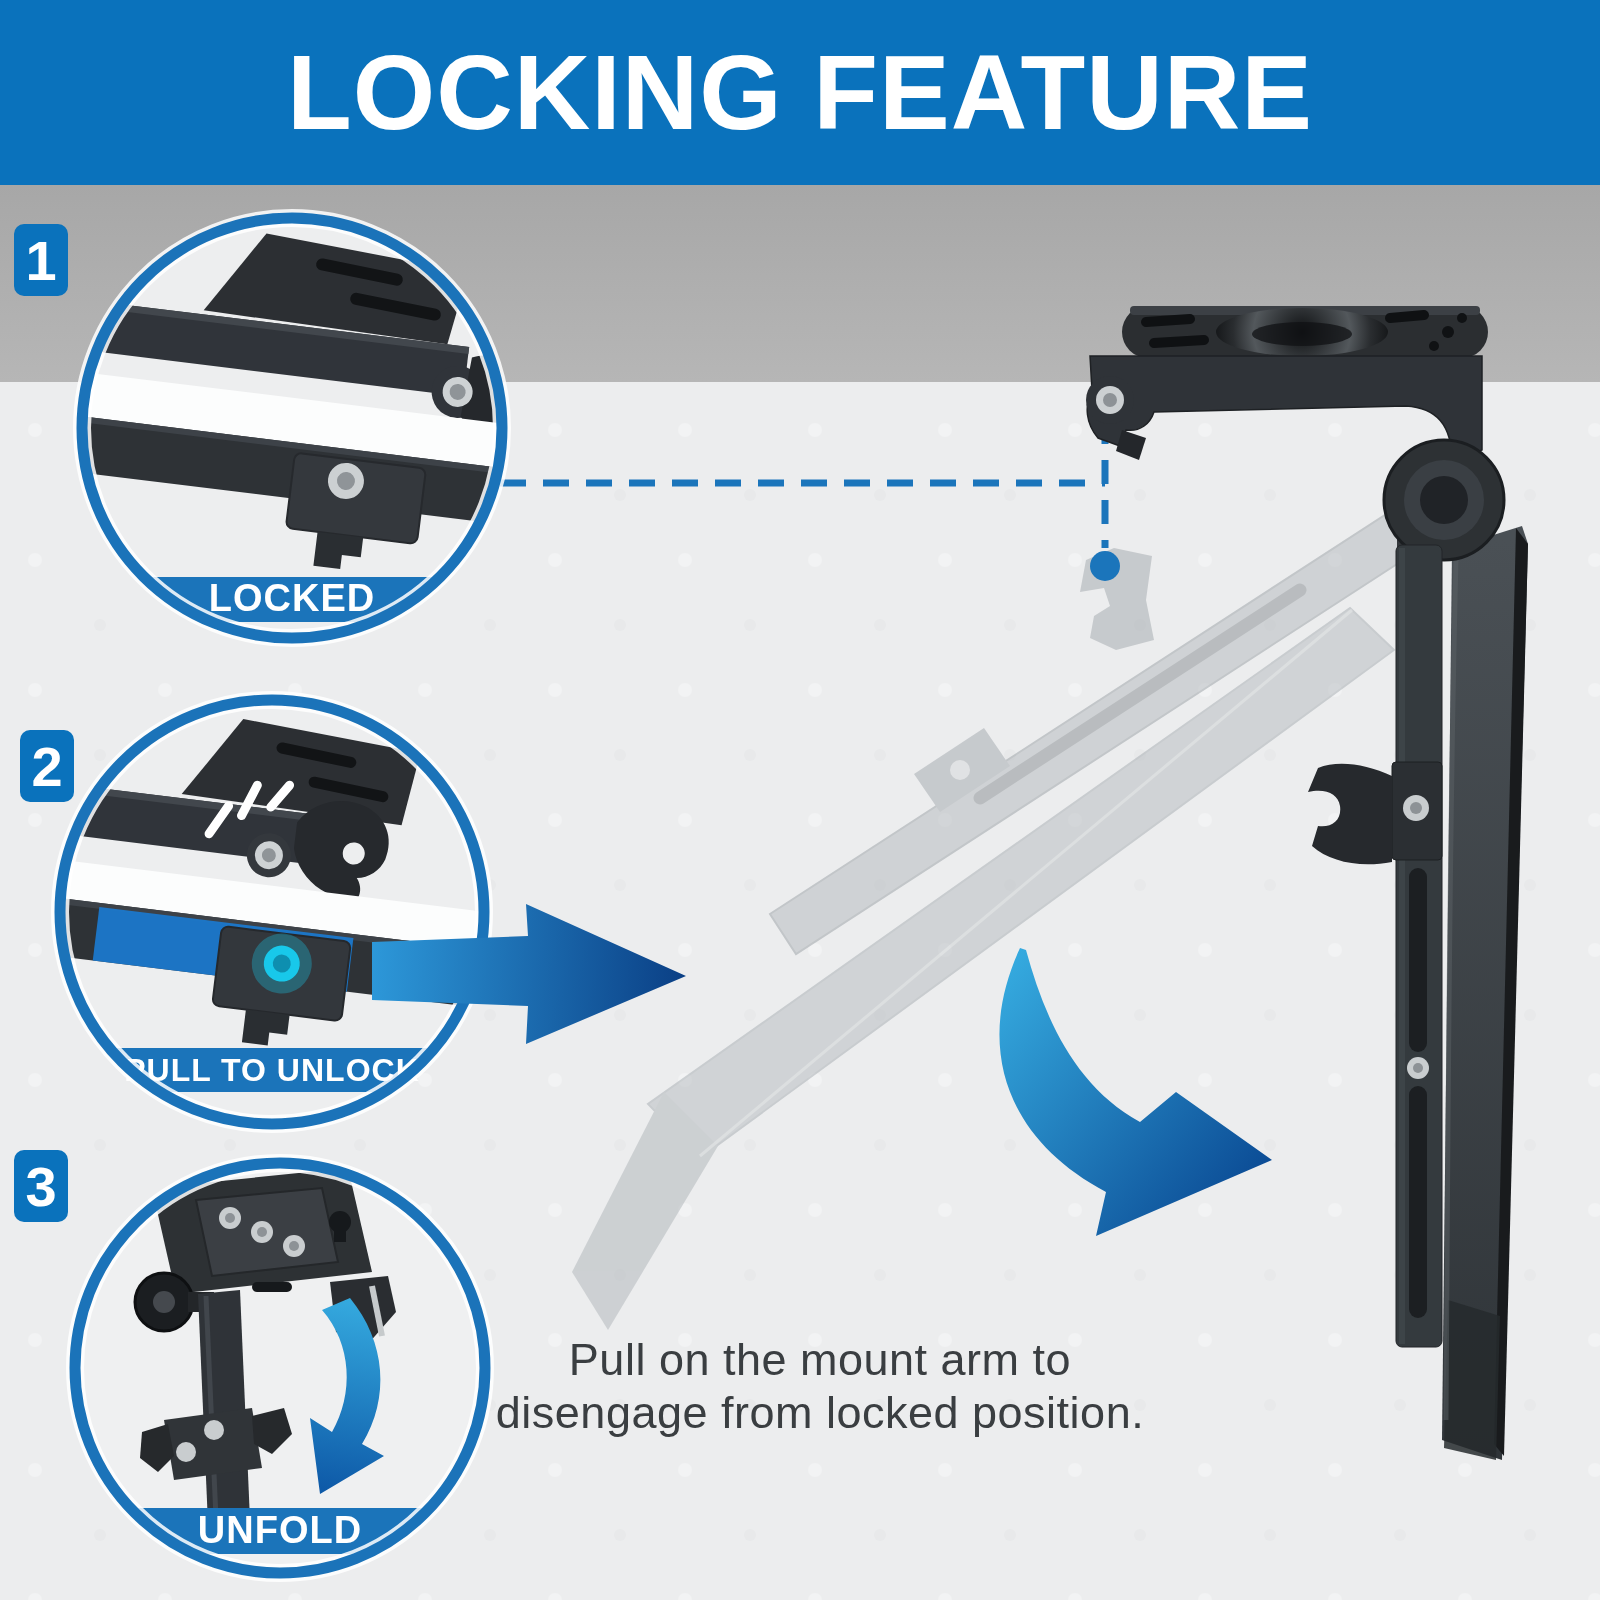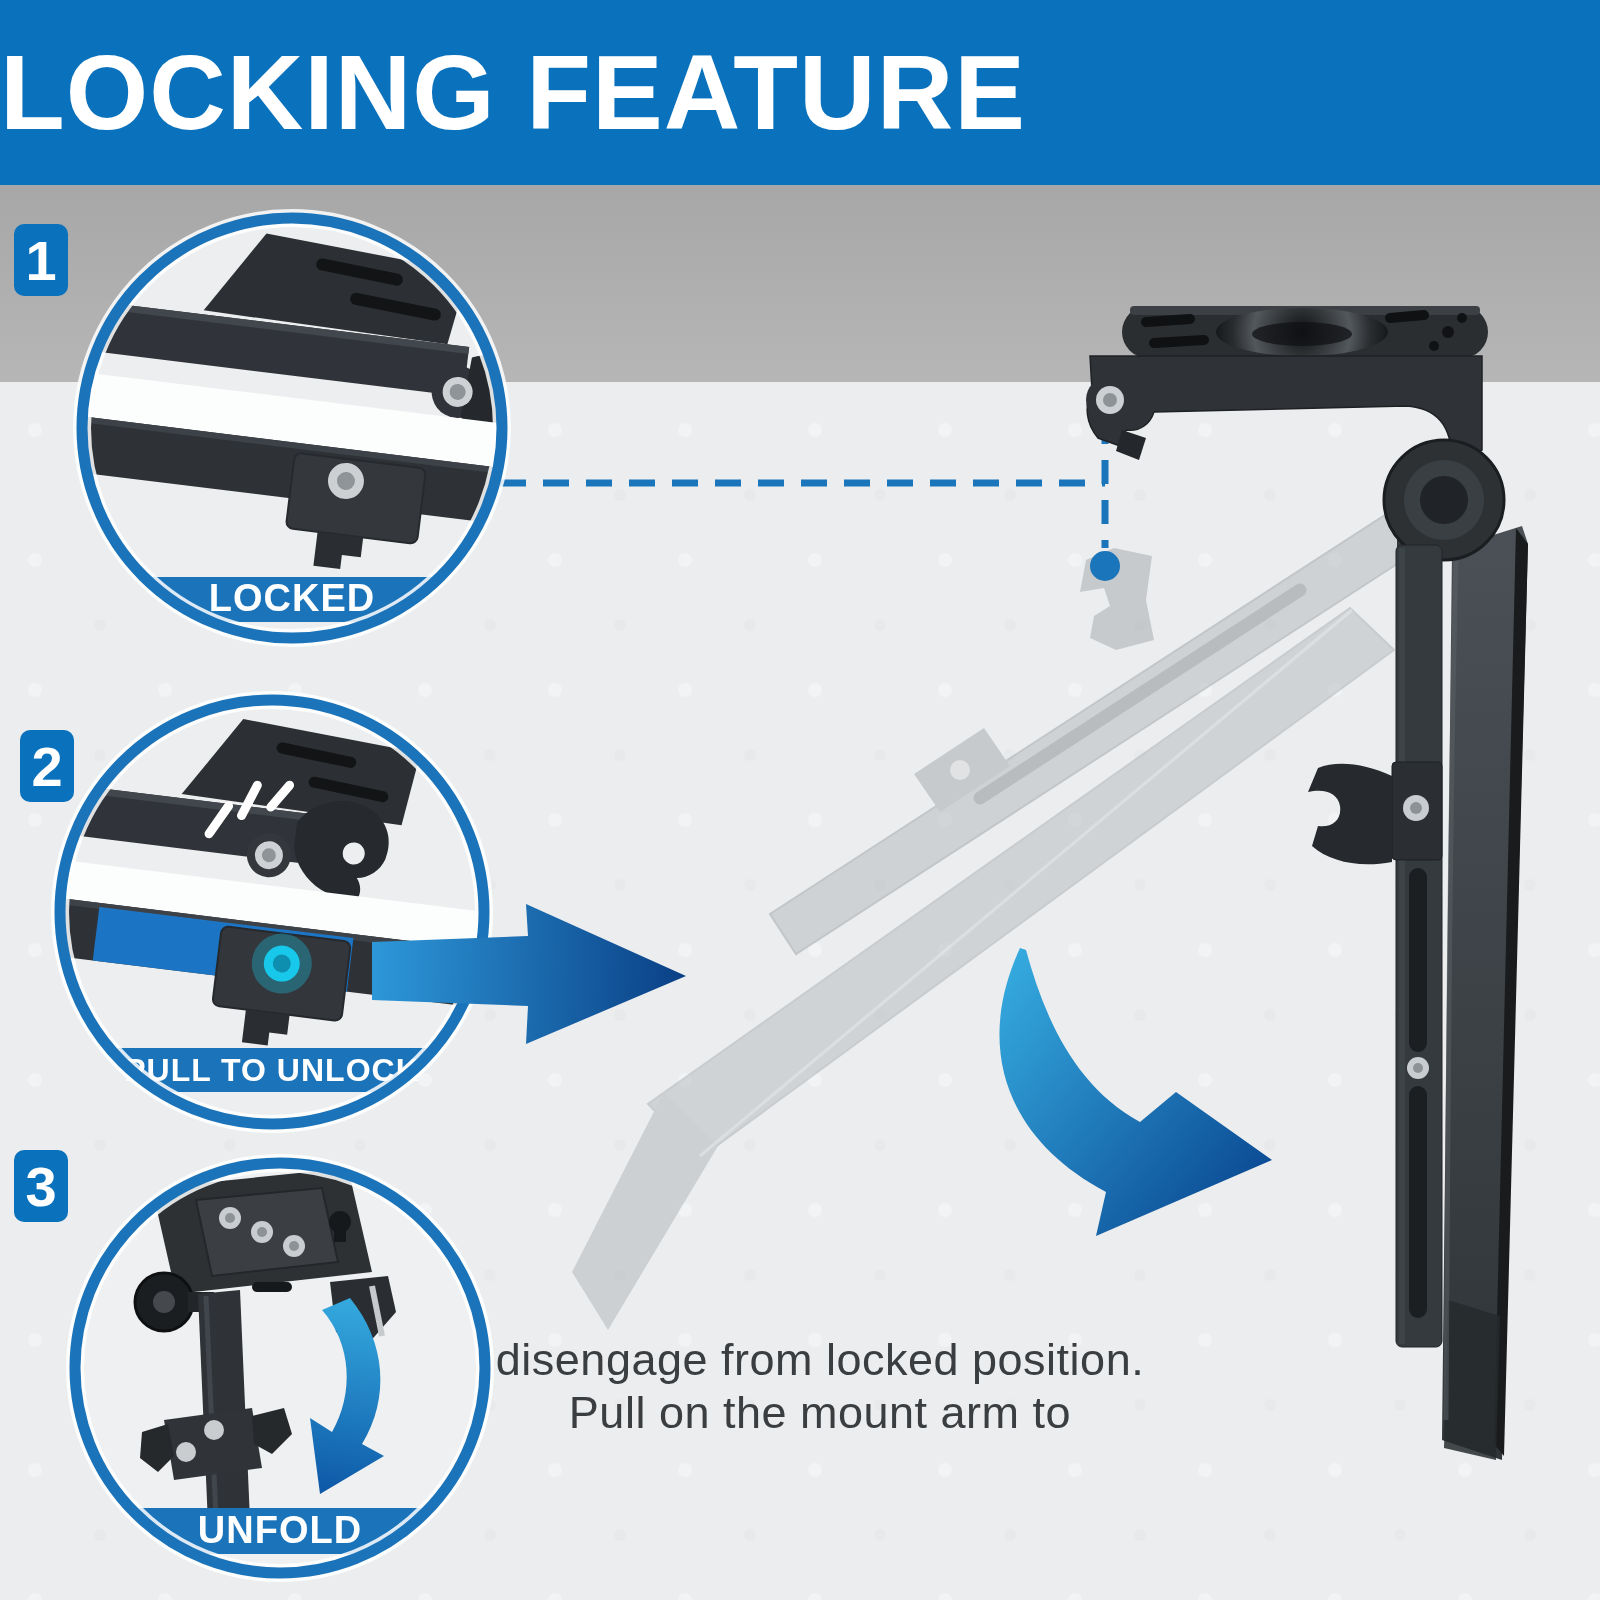--- a/index.html
+++ b/index.html
@@ -1,20 +1,20 @@
 <!DOCTYPE html>
 <html><head>
 <meta charset="utf-8">
 <style>
   html,body{margin:0;padding:0;background:#ECEDEE;}
   #stage{position:relative;width:1600px;height:1600px;overflow:hidden;
          font-family:"Liberation Sans",sans-serif;background:#ECEDEE;}
   .scene{position:absolute;left:0;top:0;width:1600px;height:1600px;}
   .banner{position:absolute;left:0;top:0;width:1600px;height:185px;background:#0A72BC;
-          display:flex;align-items:center;justify-content:flex-start;z-index:5;}
+          display:flex;align-items:center;justify-content:center;z-index:5;}
   .banner h1{margin:0;color:#FFFFFF;font-size:106px;font-weight:800;letter-spacing:1px;
              font-family:"Liberation Sans",sans-serif;}
   .badge{position:absolute;width:54px;height:72px;background:#0A72BC;border-radius:10px;
          color:#fff;font-weight:800;font-size:56px;display:flex;align-items:center;
          justify-content:center;z-index:6;}
   #badge1{left:14px;top:224px;}
   #badge2{left:20px;top:730px;}
   #badge3{left:14px;top:1150px;}
   .caption{position:absolute;left:420px;top:1334px;width:800px;z-index:6;
            text-align:center;color:#3A3E41;font-size:45px;line-height:1.17;
@@ -240,17 +240,17 @@
 
   <div class="banner">
     <h1>LOCKING FEATURE</h1>
   </div>
 
   <div id="badge1" class="badge">1</div>
   <div id="badge2" class="badge">2</div>
   <div id="badge3" class="badge">3</div>
 
   <div class="caption">
+    <div>Pull on the mount arm to</div>
     <div>disengage from locked position.</div>
-    <div>Pull on the mount arm to</div>
   </div>
 
 </div>
 
 </body></html>

